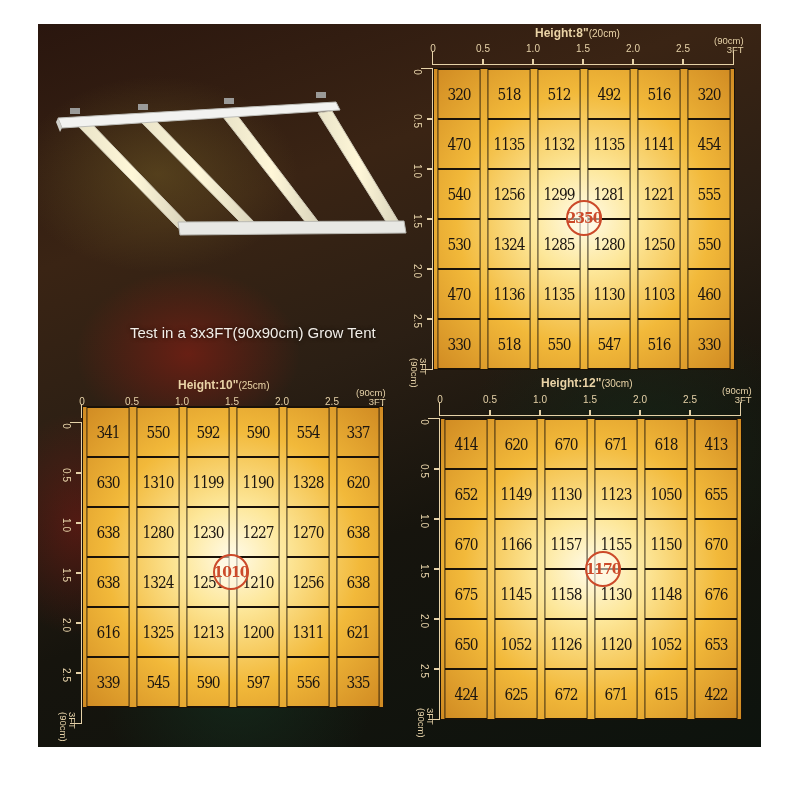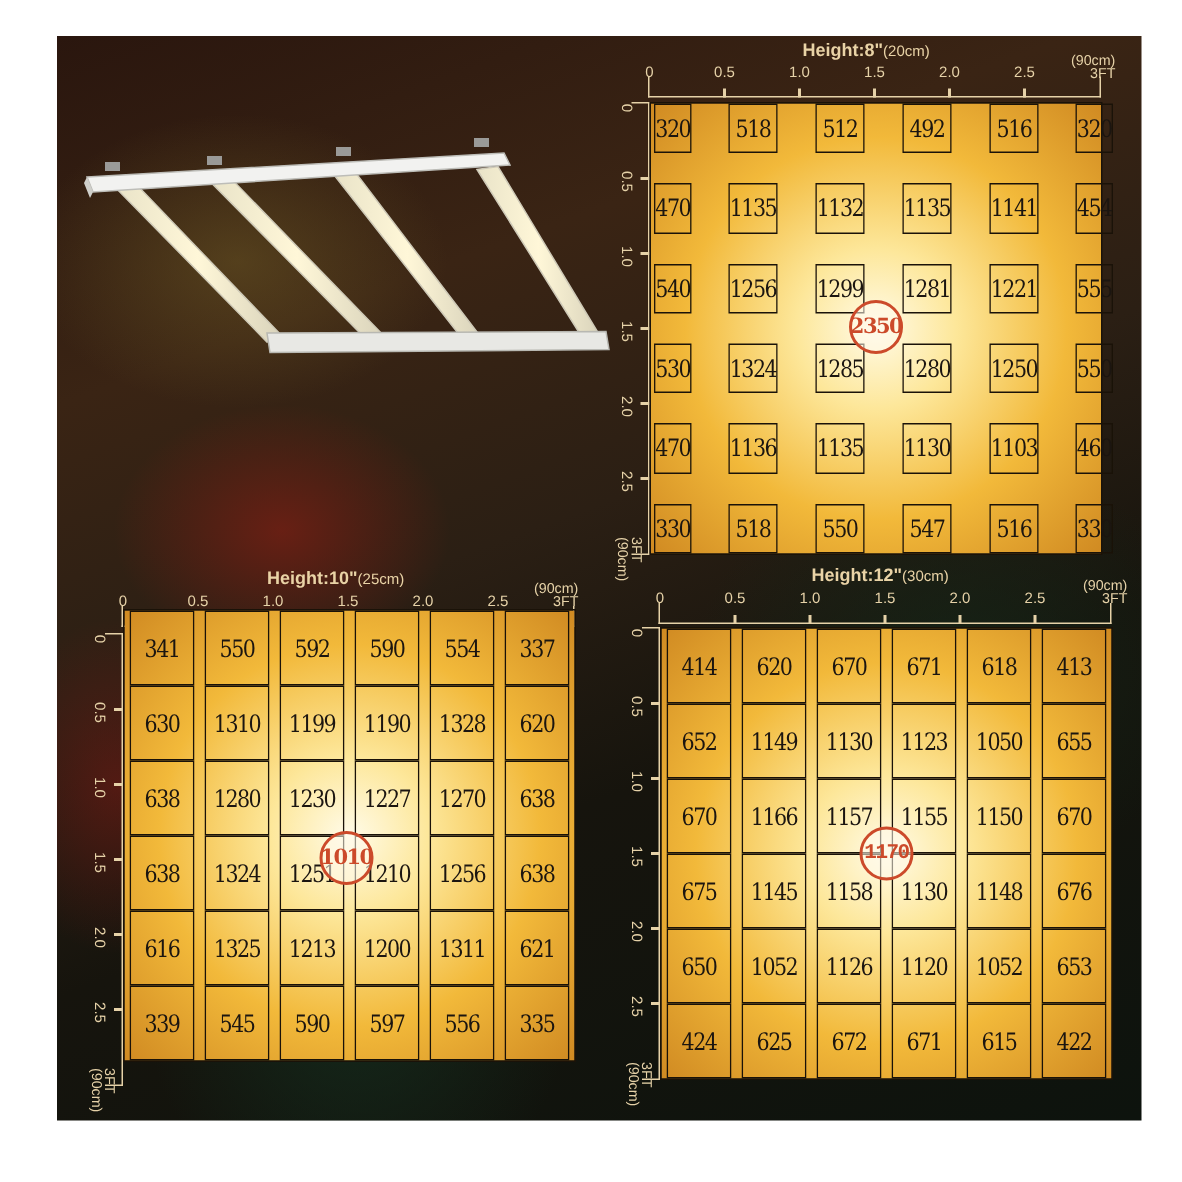--- a/index.html
+++ b/index.html
@@ -55,20 +55,21 @@
     <polygon points="20,94 24,104 22,108 18,98" fill="#cfcfca"></polygon>
 
     <polygon points="140,198 366,197 368,209 142,211" fill="#e8e8e4" stroke="#b8b8b2" stroke-width="1"></polygon>
 
     <rect x="32" y="84" width="10" height="6" fill="#9a9a98"></rect>
     <rect x="100" y="80" width="10" height="6" fill="#9a9a98"></rect>
     <rect x="186" y="74" width="10" height="6" fill="#9a9a98"></rect>
     <rect x="278" y="68" width="10" height="6" fill="#9a9a98"></rect>
   </svg>
 
+  <div class="subtitle">Test in a 3x3FT(90x90cm) Grow Tent</div>
 
   <div class="map" style="left:0;top:0;">
     <div class="height-label" style="left:497px;top:2px;">
       <span>Height:8"</span><span class="cm">(20cm)</span>
     </div>
     <div class="unit-top" style="left:676px;top:12px;">
       <div>(90cm)</div>
       <div>3FT</div>
     </div>
     <div class="xlab" style="left:395px;top:19px;">0</div>
@@ -93,21 +94,21 @@
     </div>
     <div class="ylab" style="left:379px;top:48px;">0</div>
     <div class="ylab" style="left:379px;top:97px;">0.5</div>
     <div class="ylab" style="left:379px;top:147px;">1.0</div>
     <div class="ylab" style="left:379px;top:197px;">1.5</div>
     <div class="ylab" style="left:379px;top:247px;">2.0</div>
     <div class="ylab" style="left:379px;top:297px;">2.5</div>
     <div class="unit-left" style="left:390px;top:334px;">
       <span>3FT</span><br><span>(90cm)</span>
     </div>
-    <div class="grid" style="left: 395px; top: 44px; width: 302px; height: 302px; background: radial-gradient(circle, rgb(255, 251, 232) 0%, rgb(253, 231, 154) 25%, rgb(242, 185, 58) 60%, rgb(208, 138, 34) 100%); gap: 20px;">
+    <div class="grid" style="left: 395px; top: 44px; width: 302px; height: 302px; background: radial-gradient(circle, rgb(255, 251, 232) 0%, rgb(253, 231, 154) 25%, rgb(242, 185, 58) 60%, rgb(208, 138, 34) 100%);">
         <div class="cell">320</div>
         <div class="cell">518</div>
         <div class="cell">512</div>
         <div class="cell">492</div>
         <div class="cell">516</div>
         <div class="cell">320</div>
         <div class="cell">470</div>
         <div class="cell">1135</div>
         <div class="cell">1132</div>
         <div class="cell">1135</div>
@@ -287,16 +288,16 @@
         <div class="cell">1120</div>
         <div class="cell">1052</div>
         <div class="cell">653</div>
         <div class="cell">424</div>
         <div class="cell">625</div>
         <div class="cell">672</div>
         <div class="cell">671</div>
         <div class="cell">615</div>
         <div class="cell">422</div>
       </div>
-    <div class="center-badge" style="left:535px;top:527px;font-family:Liberation Mono, monospace;">1170</div>
+    <div class="center-badge" style="left:547px;top:527px;">1170</div>
   </div>
 
 </div>
 
 </body></html>

